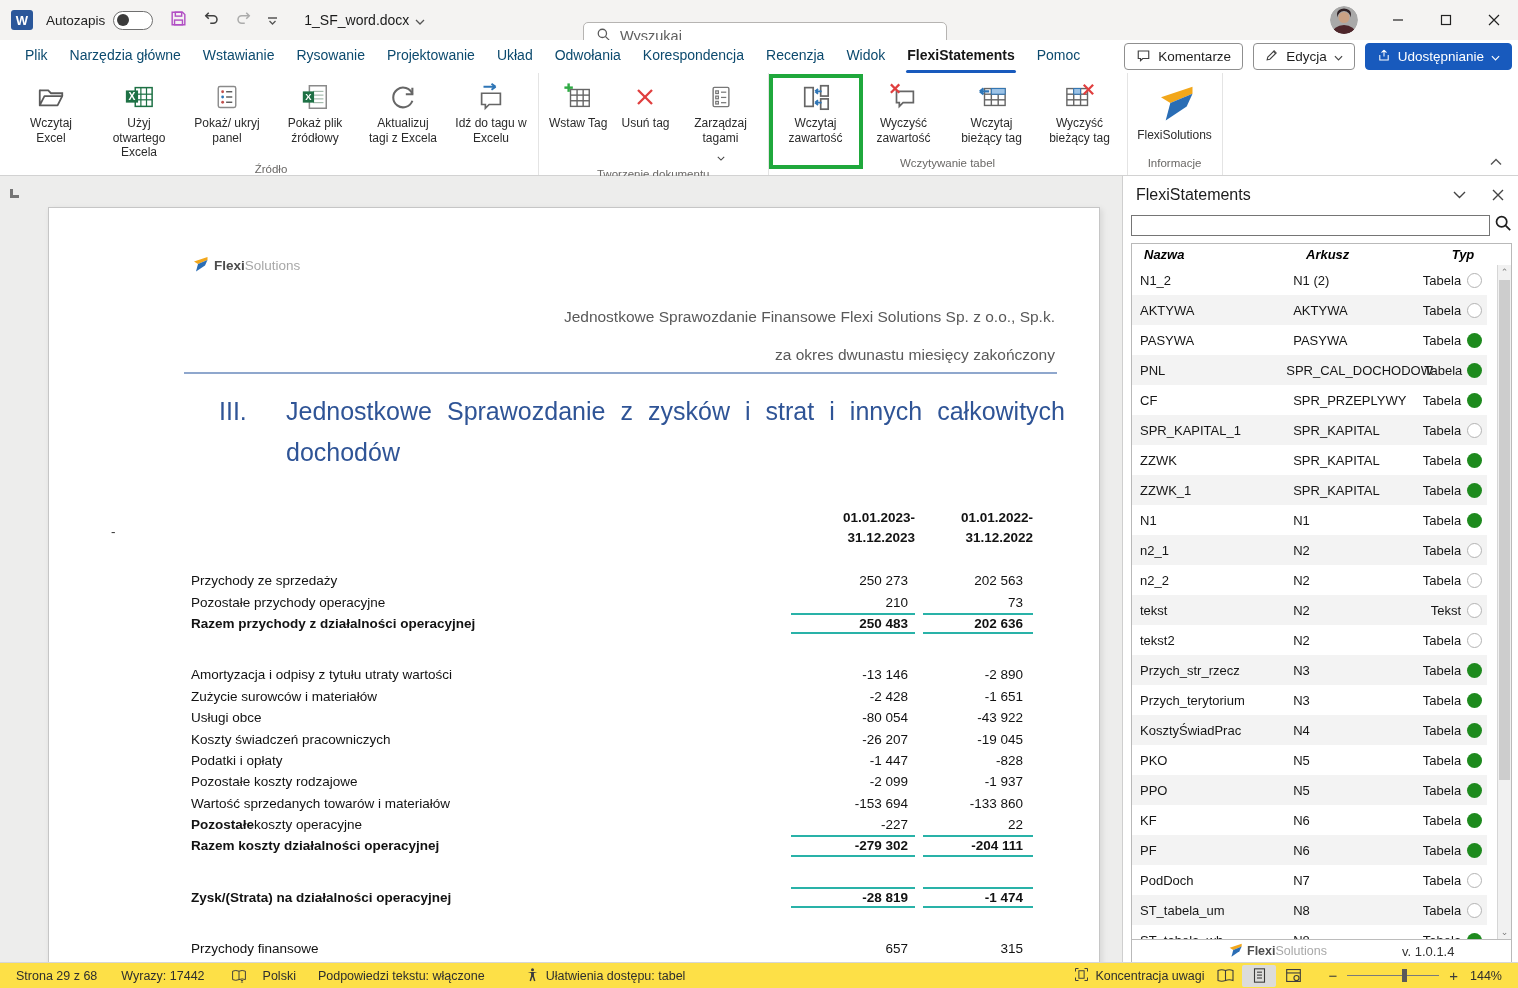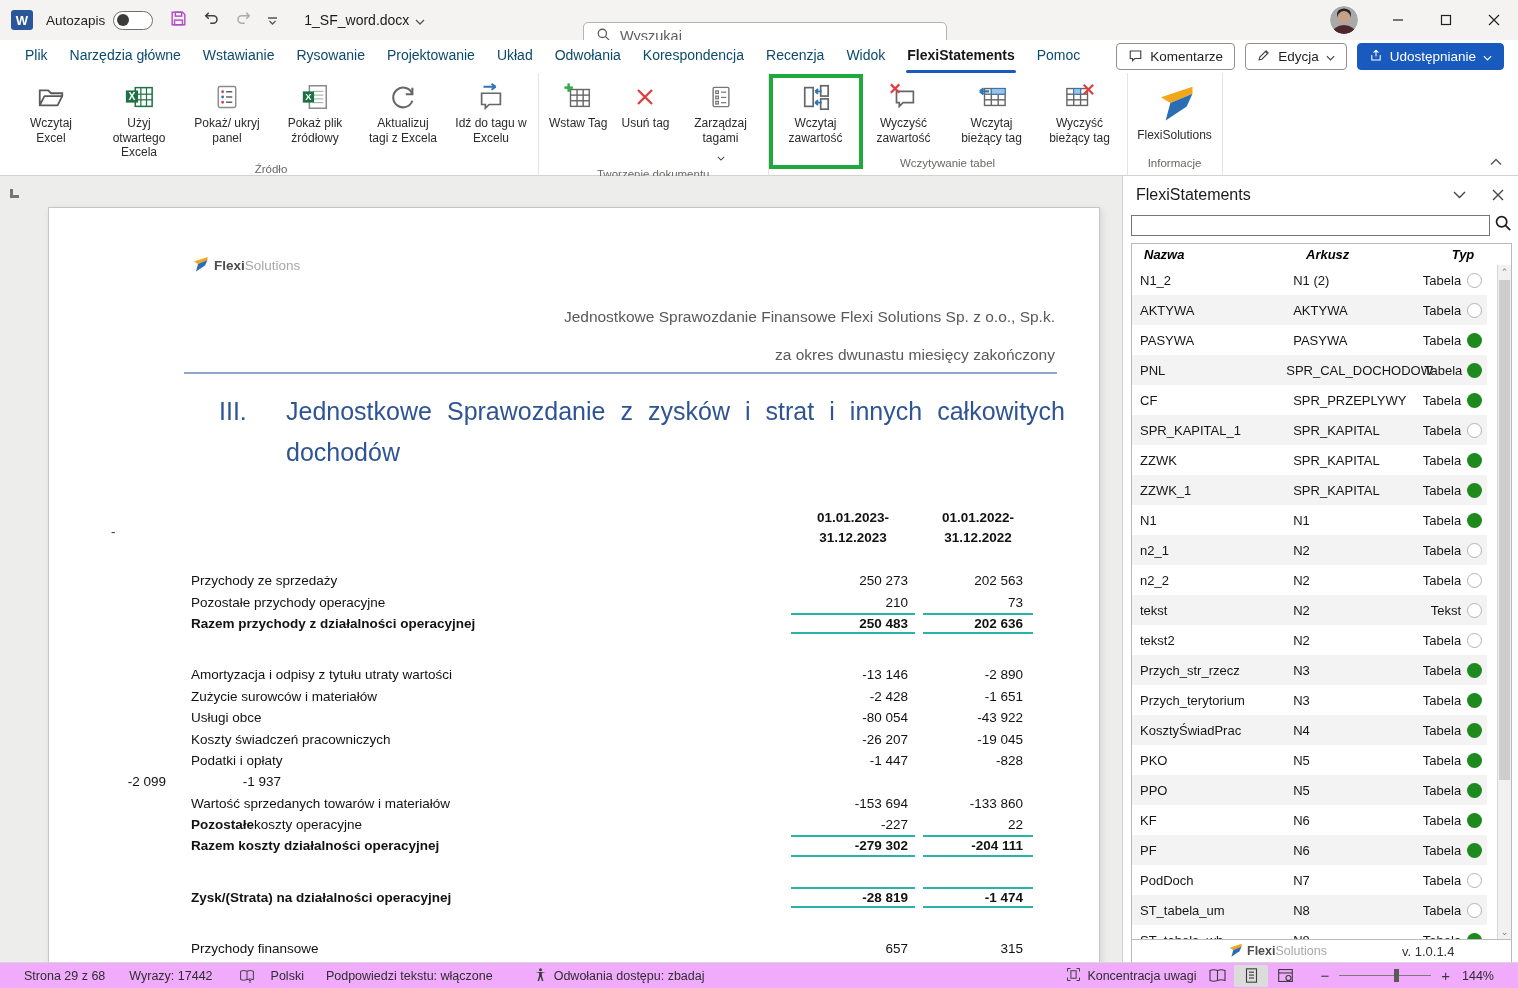--- a/index.html
+++ b/index.html
@@ -22,21 +22,21 @@
   .avatar { position:absolute; right:160px; top:6px; width:28px; height:28px; border-radius:50%; overflow:hidden; }
   .winbtns { position:absolute; right:0; top:0; height:40px; display:flex; }
   .winbtn { width:48px; height:40px; display:flex; align-items:center; justify-content:center; }
 
   
   .tabrow { height:33px; background:#fff; display:flex; align-items:stretch; padding-left:14px; position:relative; flex:none; }
   #tabs { display:flex; }
   .tab { padding:7px 11px 0; font-size:14px; color:#0c4a6e; position:relative; white-space:nowrap; }
   .tab.active { color:#161616; font-weight:bold; }
   .tab.active::after { content:""; position:absolute; left:10px; right:10px; bottom:0; height:3px; background:#185abd; border-radius:2px; }
-  .tab-actions { position:absolute; right:14px; top:3px; display:flex; gap:10px; }
+  .tab-actions { position:absolute; right:6px; top:3px; display:flex; gap:10px; }
   .pill { height:27px; border:1px solid #8f8f8f; border-radius:4px; background:#fff; display:flex; align-items:center; gap:7px; padding:0 11px; font-size:13.5px; color:#1f1f1f; }
   .pill.primary { background:#185abd; border-color:#185abd; color:#fff; }
 
   
   .ribbon { height:103px; background:#fff; border-bottom:1px solid #d2d2d2; display:flex; padding-left:4px; position:relative; flex:none; }
   #ribbon-groups { display:flex; }
   .rgroup { display:flex; flex-direction:column; padding:0 3px; }
   .rgroup + .rgroup { border-left:1px solid #e4e4e4; }
   .rgroup:last-child { border-right:1px solid #e4e4e4; }
   .rgroup-buttons { flex:1; display:flex; align-items:stretch; padding-top:5px; }
@@ -62,21 +62,21 @@
   .doc-h2 { position:absolute; right:44px; top:138px; font-size:15.5px; color:#595959; }
   .doc-rule { position:absolute; left:135px; right:42px; top:164px; height:2px; background:#8fa7cd; }
   .doc-heading { position:absolute; left:170px; top:183px; width:846px; color:#2f5496; font-size:25px; line-height:41px; display:flex; }
   .doc-heading .hnum { width:67px; flex:none; }
   .doc-heading .htext { flex:1; text-align:justify; }
 
   .doc-table { position:absolute; left:0; top:300px; width:100%; font-size:13.5px; color:#121212; }
   .thead { display:flex; margin-bottom:22px; font-weight:bold; }
   .th-spacer { width:742px; position:relative; }
   .dash { position:absolute; left:62px; top:16px; font-weight:normal; color:#333; }
-  .thv { text-align:center; line-height:20px; }
+  .thv { text-align:right; line-height:20px; }
   .thv1 { width:124px; }
   .thv2 { width:110px; margin-left:8px; }
   .trow { display:flex; height:21.4px; align-items:stretch; }
   .trow.spacer { height:30px; }
   .tlabel { margin-left:142px; width:600px; display:flex; align-items:center; }
   .tlabel.b { font-weight:bold; }
   .tval { display:flex; align-items:center; justify-content:flex-end; }
   .tval.b { font-weight:bold; }
   .tv1 { width:124px; padding-right:7px; }
   .tv2 { width:110px; margin-left:8px; padding-right:10px; }
@@ -109,21 +109,21 @@
   .pscroll .arr { height:14px; display:flex; align-items:center; justify-content:center; color:#7a7a7a; font-size:9px; }
   .pscroll .arr.dn { position:absolute; bottom:0; left:0; right:0; }
   .pscroll .thumb { position:absolute; top:15px; left:1px; right:1px; height:500px; background:#cdcdcd; }
   .pfooter { height:23px; border-top:1px solid #bcbcbc; display:flex; align-items:center; flex:none; background:#fff; font-size:12.5px; }
   .pfooter .flogo { display:flex; align-items:center; gap:4px; margin-left:95px; }
   .pfooter .lb { font-weight:bold; color:#4c4c4c; }
   .pfooter .ll { color:#a8a8a8; }
   .pfooter .ver { margin-left:75px; color:#333; font-size:13px; }
 
   
-  .statusbar { height:26px; background:#f0abfc; border-top:1px solid #d6d6d6; display:flex; align-items:center; font-size:12.5px; color:#2e2e2e; padding:0 24px; flex:none;justify-content:center; }
+  .statusbar { height:26px; background:#fde047; border-top:1px solid #d6d6d6; display:flex; align-items:center; font-size:12.5px; color:#2e2e2e; padding:0 16px; flex:none;justify-content:center; }
   .sb { display:flex; align-items:center; gap:6px; white-space:nowrap; }
   .sb-sep { flex:1; }
   .viewbtn { width:34px; height:22px; display:flex; align-items:center; justify-content:center; border-radius:2px; }
   .viewbtn.sel { background:#dcdcdb; }
   .zoomtrack { width:92px; height:1px; background:#7a7a7a; position:relative; margin:0 6px; }
   .zoomtrack .zthumb { position:absolute; left:60%; top:-6px; width:5px; height:13px; background:#5a5a5a; }
   .zoomsign { font-size:15px; color:#3a3a3a; padding:0 4px; }
 </style>
 </head>
 <body>
@@ -564,20 +564,21 @@
                 <div class="tlabel">Koszty świadczeń pracowniczych</div>
                 <div class="tval tv1">-26 207</div>
                 <div class="tval tv2">-19 045</div>
               </div>
               <div class="trow">
                 <div class="tlabel">Podatki i opłaty</div>
                 <div class="tval tv1">-1 447</div>
                 <div class="tval tv2">-828</div>
               </div>
               <div class="trow">
+                <div class="tlabel">Pozostałe koszty rodzajowe</div>
                 <div class="tval tv1">-2 099</div>
                 <div class="tval tv2">-1 937</div>
               </div>
               <div class="trow">
                 <div class="tlabel">Wartość sprzedanych towarów i materiałów</div>
                 <div class="tval tv1">-153 694</div>
                 <div class="tval tv2">-133 860</div>
               </div>
               <div class="trow">
                 <div class="tlabel"><b>Pozostałe</b> koszty operacyjne</div>
@@ -854,21 +855,21 @@
           <path d="M12.5 15 l2.5 3 M15 15 l-2.5 3" stroke-width="1.3"></path>
         </svg>
       </span>
     <span class="sb" style="margin-right:22px">Polski</span>
     <span class="sb" style="margin-right:40px">Podpowiedzi tekstu: włączone</span>
     <span class="sb">
       <span><svg width="15" height="15" viewBox="0 0 20 20" fill="#3c3c3c">
             <circle cx="10" cy="3.5" r="2"></circle>
             <path d="M3.5 6.5 h13 l-4.6 1.6 v3.8 l2 6.3 -1.9 .7 -1.6 -5.4 h-.8 l-1.6 5.4 -1.9 -.7 2 -6.3 v-3.8 z"></path>
           </svg></span>
-      <span>Odwołania dostępu: zbadaj</span>
+      <span>Ułatwienia dostępu: tabel</span>
     </span>
     <span class="sb-sep"></span>
     <span class="sb" style="margin-right:4px">
       <span><svg width="15" height="15" viewBox="0 0 20 20" fill="none" stroke="#3c3c3c" stroke-width="1.3">
             <path d="M2 6 V2 h4 M14 2 h4 v4 M18 14 v4 h-4 M6 18 H2 v-4"></path>
             <rect x="6.5" y="5" width="7" height="10"></rect>
           </svg></span>
       <span>Koncentracja uwagi</span>
     </span>
     <span class="viewbtn">

